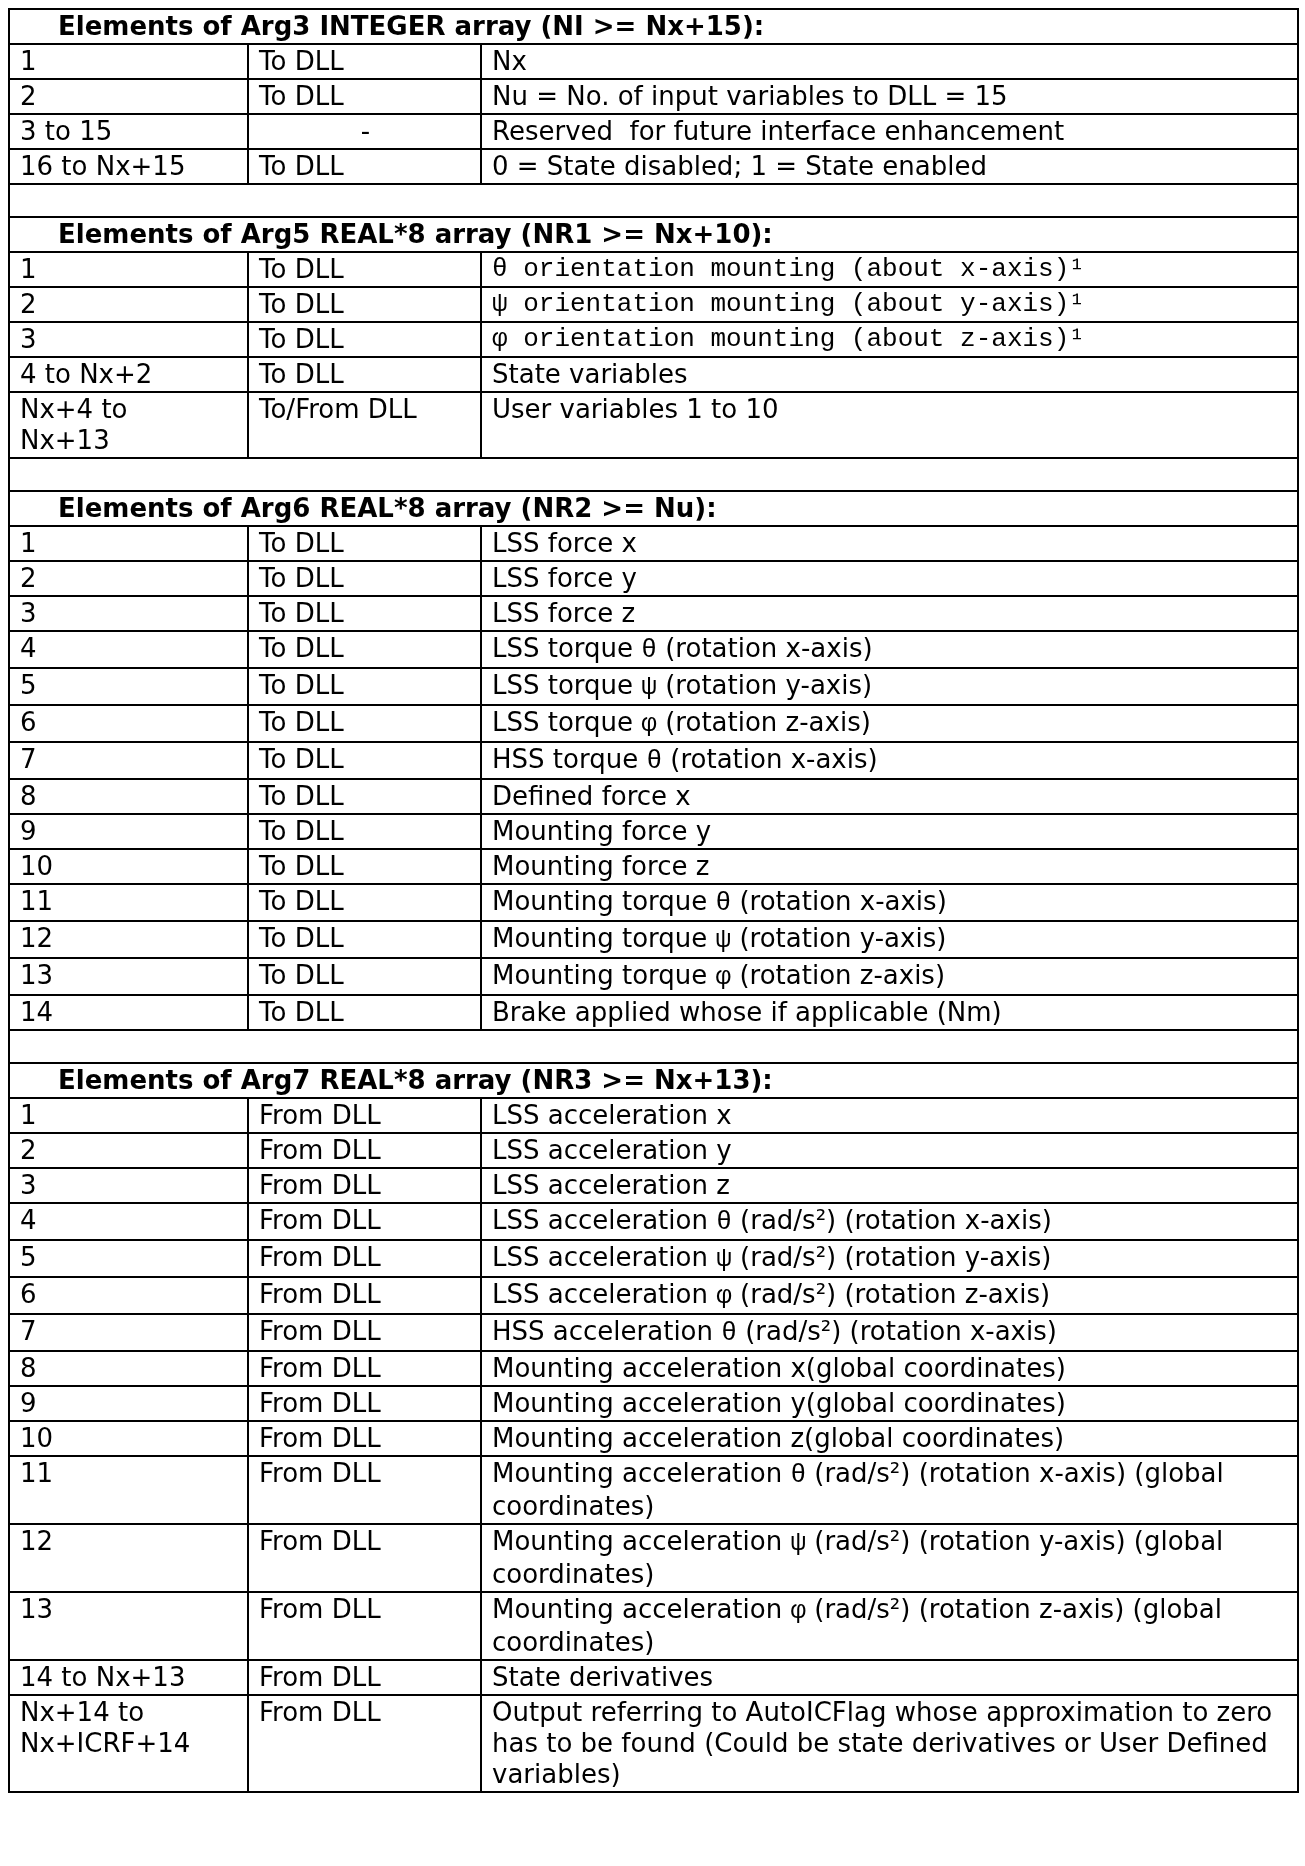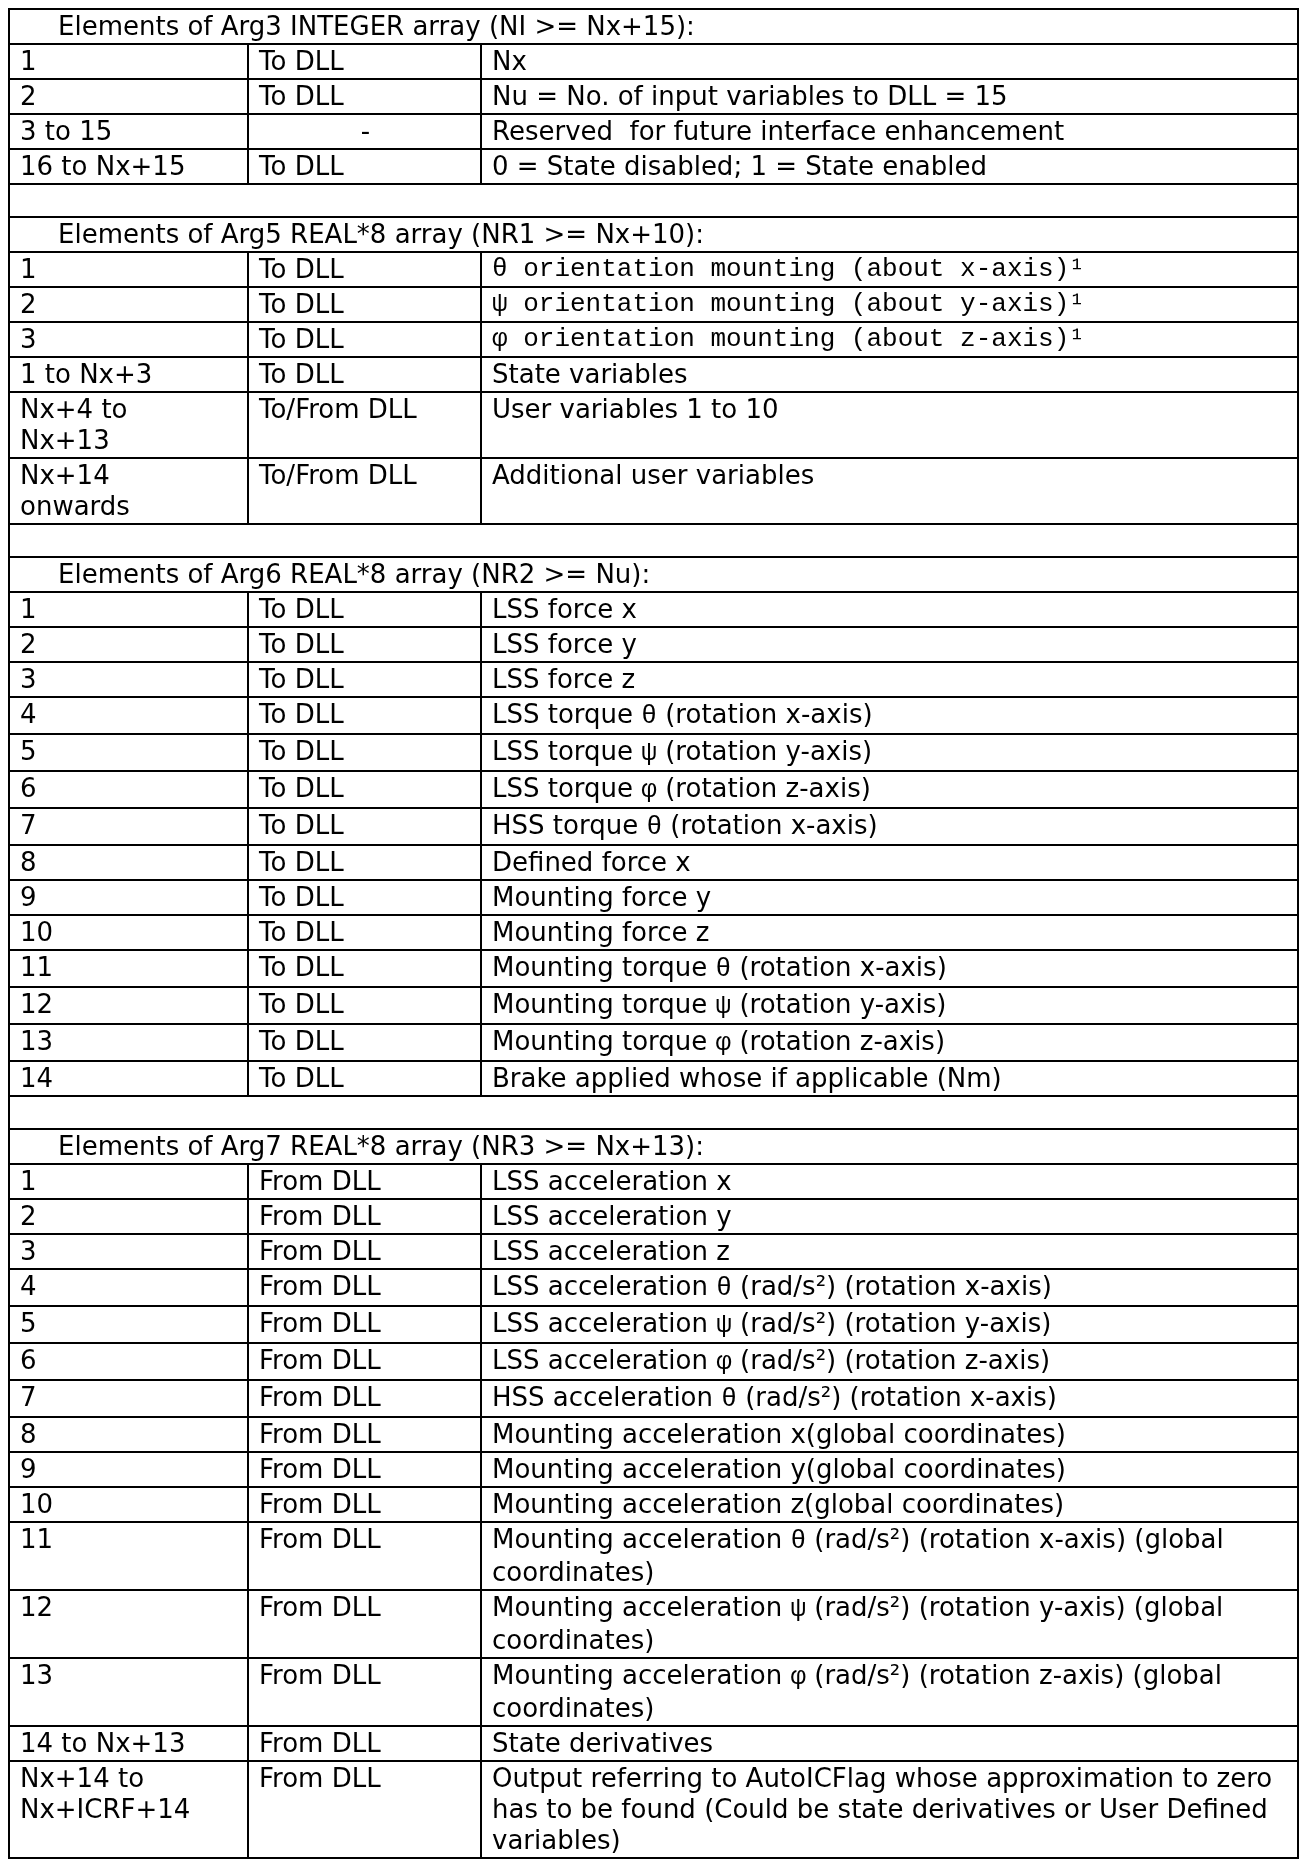--- a/index.html
+++ b/index.html
@@ -28,21 +28,21 @@
     font-family: "DejaVu Sans", "Liberation Sans", sans-serif;
     font-size: 26px;
     line-height: 31px;
     padding: 1px 8px 1px 10px;
     vertical-align: top;
     text-align: left;
     white-space: pre-wrap;
     word-wrap: break-word;
   }
   .doc-table th {
-    font-weight: normal;
+    font-weight: bold;
     padding-left: 48px;
   }
   tr.spacer-row td {
     height: 31px;
     padding: 0;
   }
   tr.italic-row td {
   }
   td.center {
     text-align: center;
@@ -100,35 +100,29 @@
           <td>2</td>
           <td>To DLL</td>
           <td class="serif">ψ orientation mounting (about y-axis)¹</td>
         </tr>
         <tr>
           <td>3</td>
           <td>To DLL</td>
           <td class="serif">φ orientation mounting (about z-axis)¹</td>
         </tr>
         <tr>
-          <td>1 to Nx+3</td>
+          <td>4 to Nx+2</td>
           <td>To DLL</td>
           <td>State variables</td>
         </tr>
         <tr>
           <td>Nx+4 to
 Nx+13</td>
           <td>To/From DLL</td>
           <td>User variables 1 to 10</td>
-        </tr>
-        <tr>
-          <td>Nx+14
-onwards</td>
-          <td>To/From DLL</td>
-          <td>Additional user variables</td>
         </tr>
         <tr class="spacer-row">
           <td colspan="3"></td>
         </tr>
         <tr>
           <th colspan="3">Elements of Arg6 REAL*8 array (NR2 &gt;= Nu):</th>
         </tr>
         <tr>
           <td>1</td>
           <td>To DLL</td>

